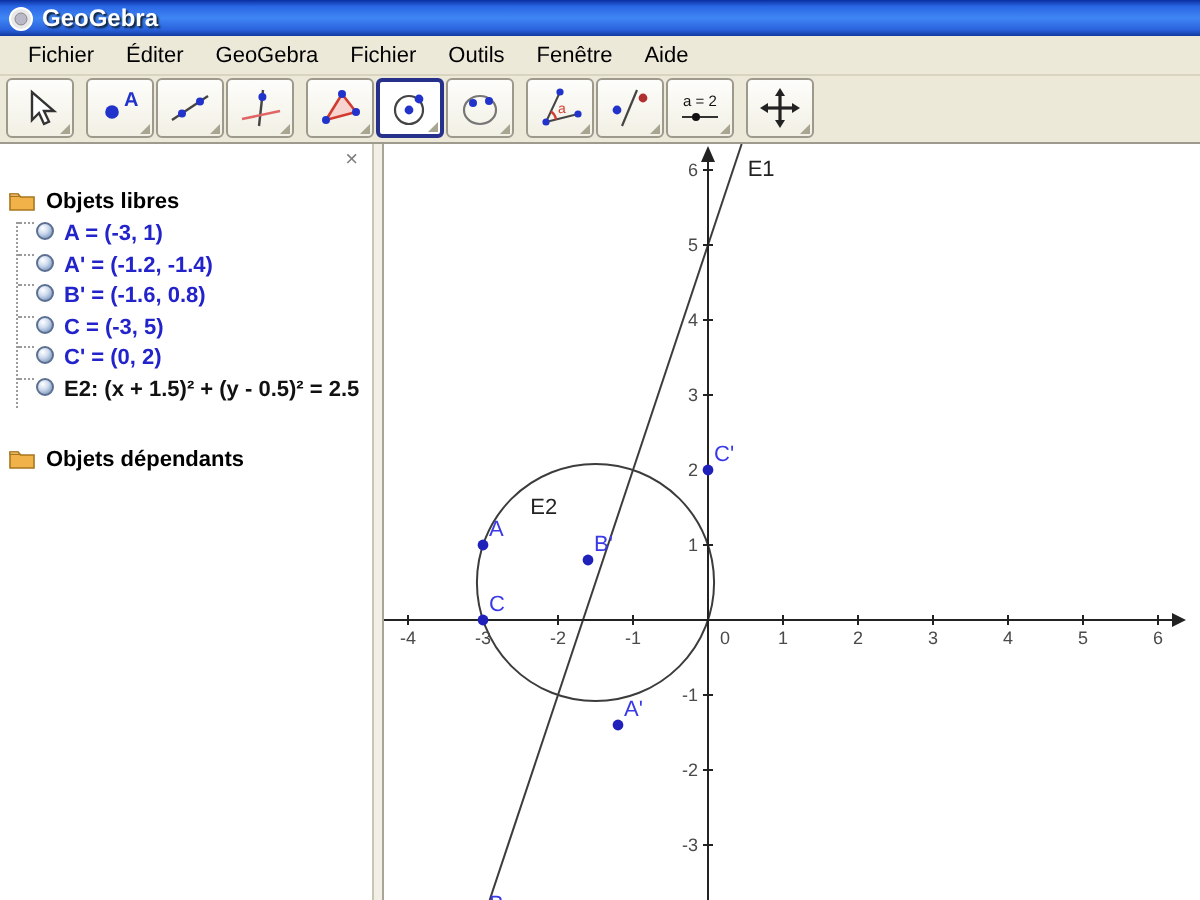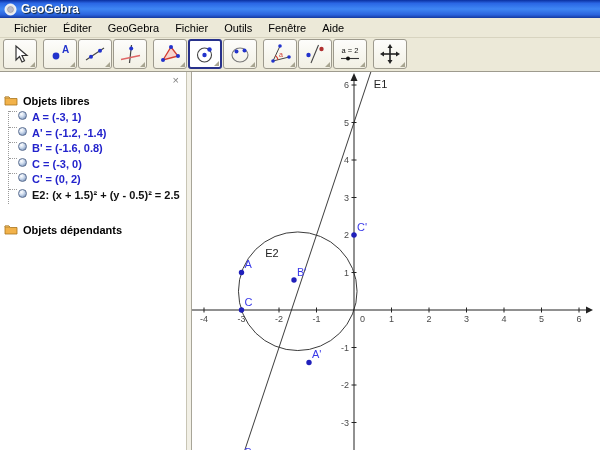--- a/index.html
+++ b/index.html
@@ -224,21 +224,21 @@
               <span class="obj-point">A' = (-1.2, -1.4)</span>
             </div>
             <div class="tree-row">
               <span class="stub"></span>
               <span class="marble"></span>
               <span class="obj-point">B' = (-1.6, 0.8)</span>
             </div>
             <div class="tree-row">
               <span class="stub"></span>
               <span class="marble"></span>
-              <span class="obj-point">C = (-3, 0)</span>
+              <span class="obj-point">C = (-3, 5)</span>
             </div>
             <div class="tree-row">
               <span class="stub"></span>
               <span class="marble"></span>
               <span class="obj-point">C' = (0, 2)</span>
             </div>
             <div class="tree-row">
               <span class="stub"></span>
               <span class="marble"></span>
               <span class="obj-equation">E2: (x + 1.5)² + (y - 0.5)² = 2.5</span>

